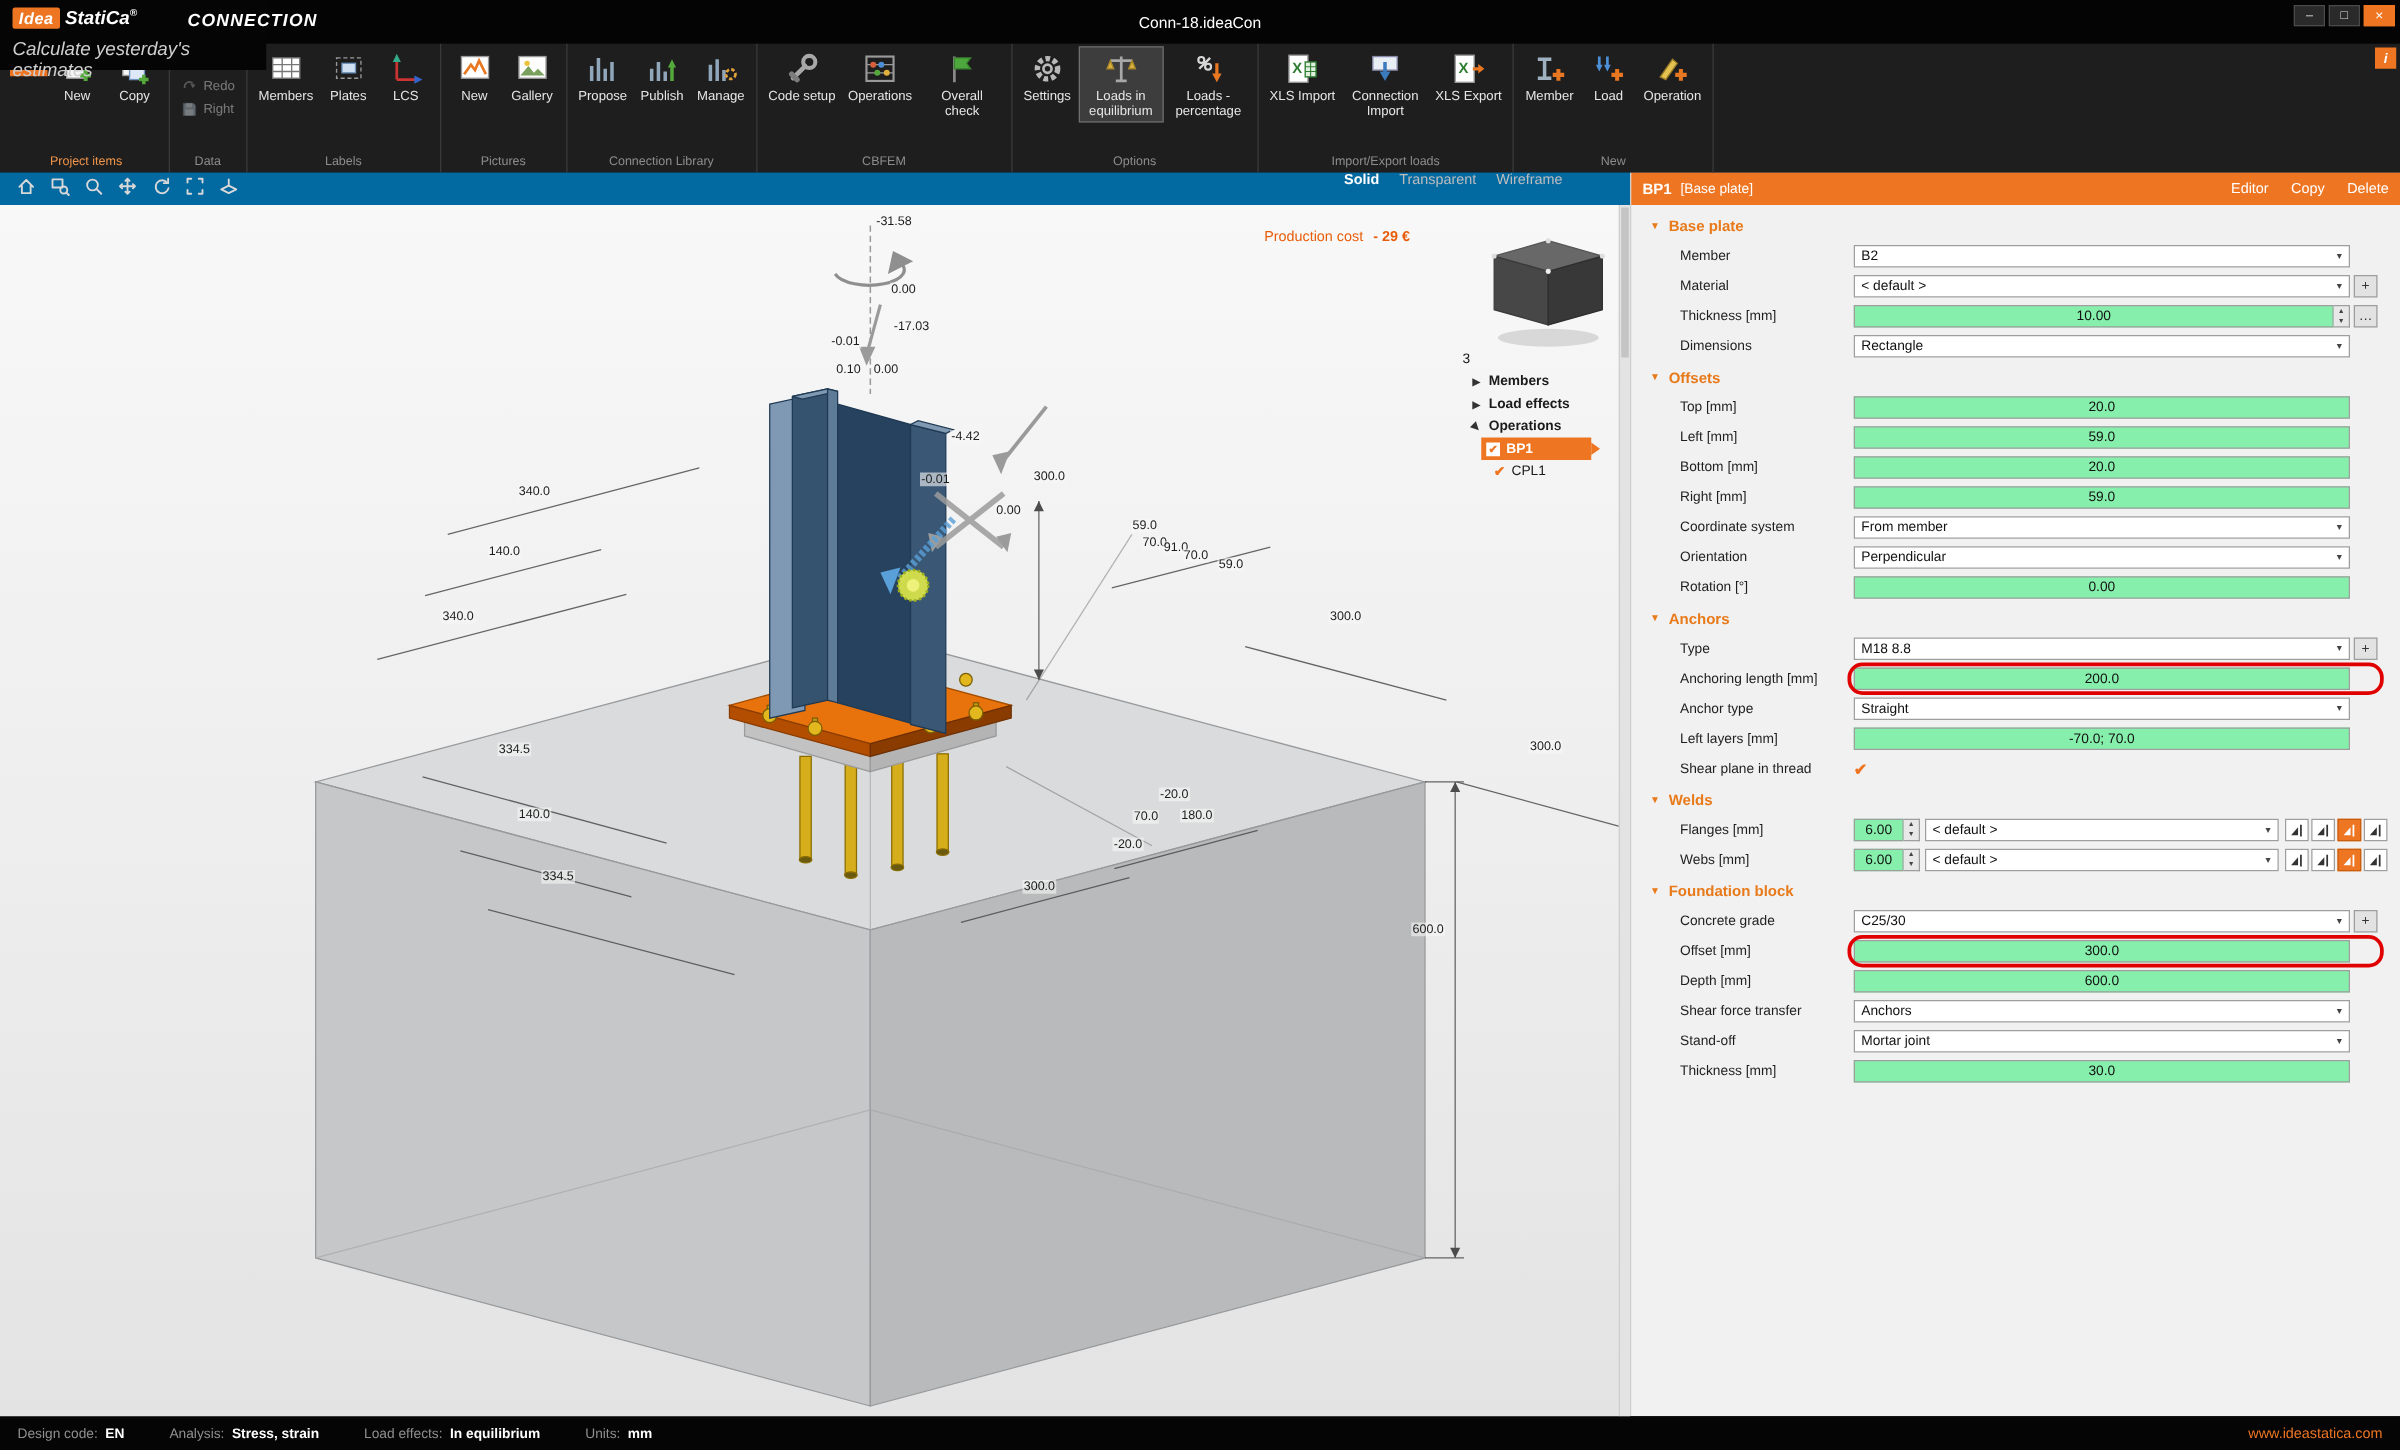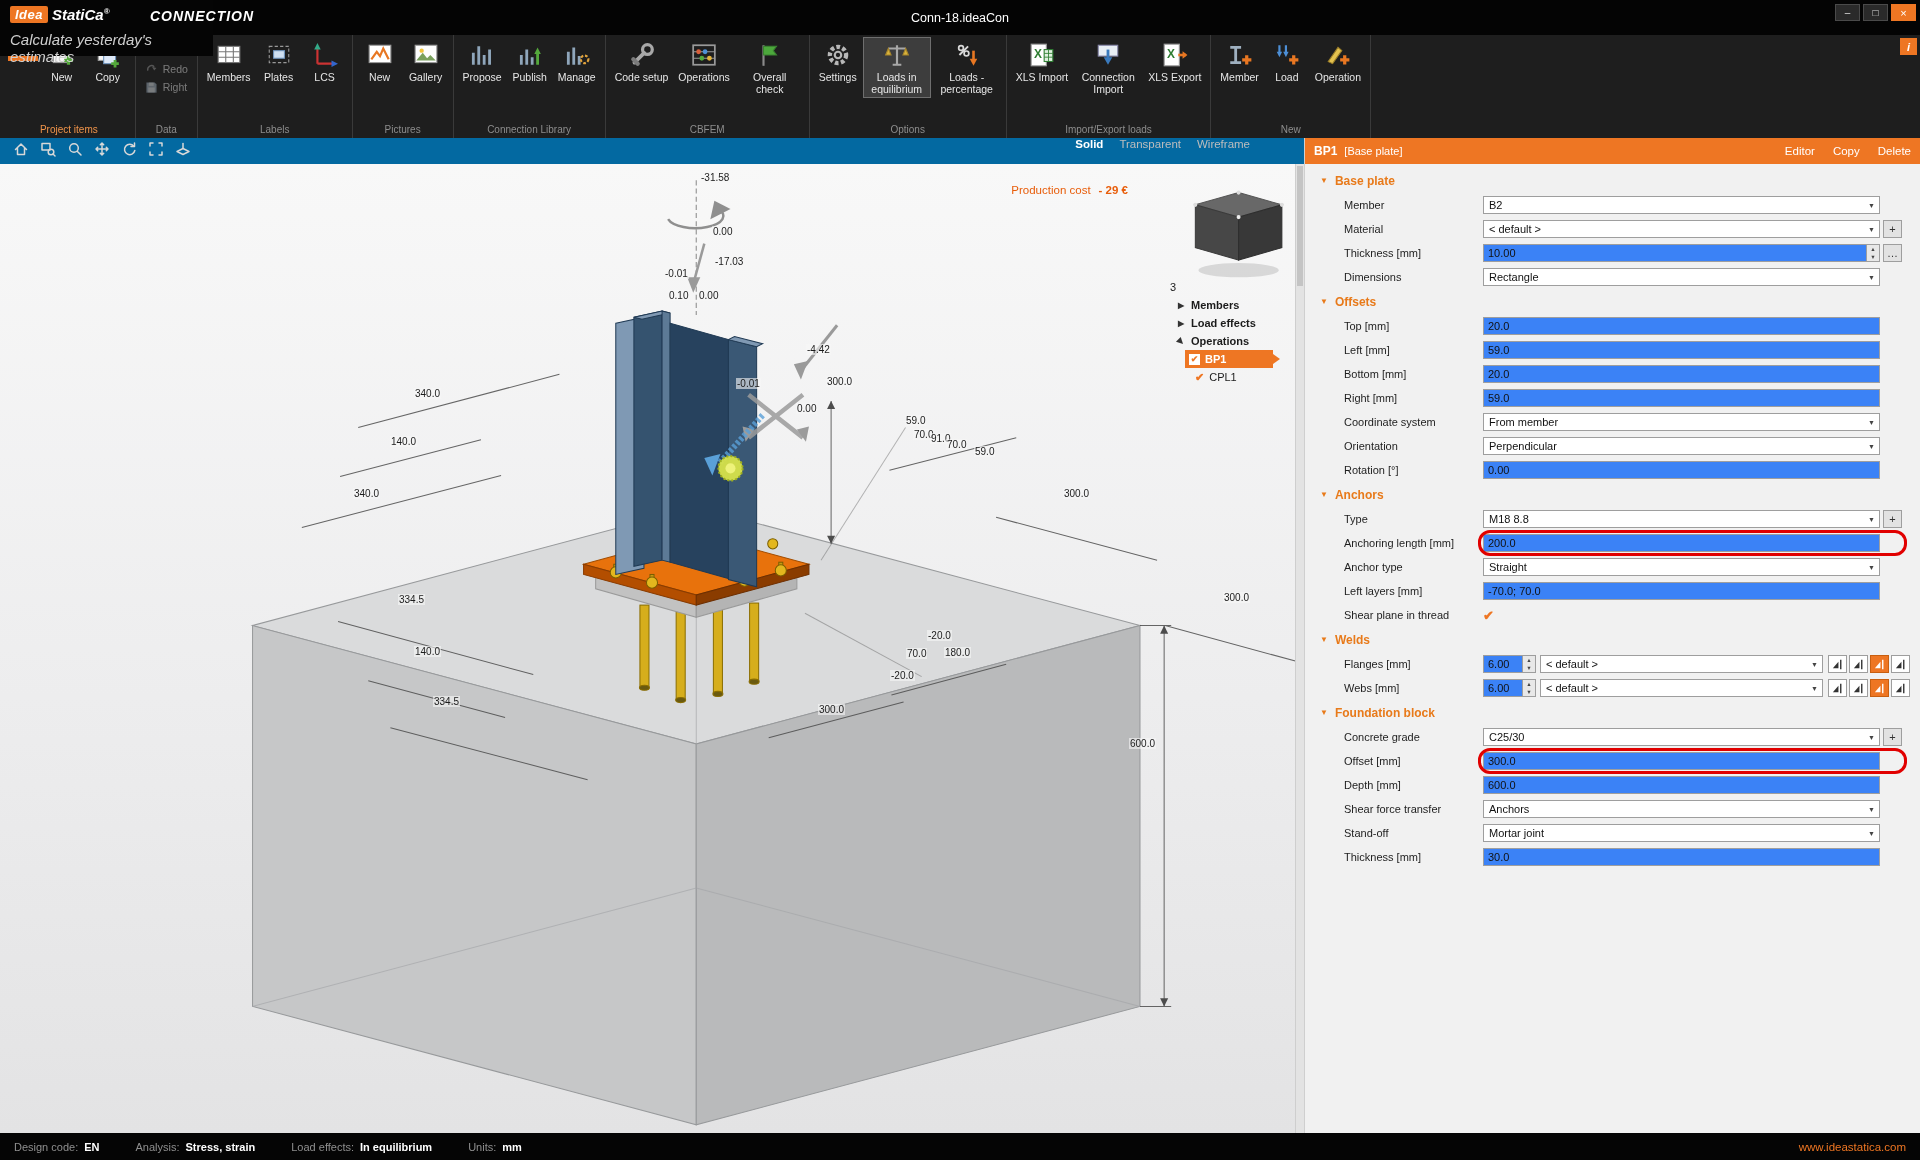--- a/index.html
+++ b/index.html
@@ -86,21 +86,21 @@
 .panel-title{color:#fff;font-weight:bold;font-size:12px;}
 .panel-subtitle{color:#fff;font-size:11px;}
 .panel-actions{margin-left:auto;display:flex;gap:18px;}
 .panel-action{color:#fff;font-size:11.5px;cursor:pointer;}
 .panel-body{flex:1;overflow:hidden;padding:4px 8px 0 0;}
 .psec{display:flex;align-items:center;gap:7px;height:25px;padding-left:15px;color:#e87a1a;font-weight:bold;font-size:12px;cursor:pointer;}
 .psec-arr{font-size:8px;}
 .prow{display:flex;align-items:center;height:24px;padding-right:2px;}
 .plabel{width:178px;padding-left:39px;font-size:11px;color:#1e1e1e;flex:none;white-space:nowrap;overflow:hidden;}
 .pctrl{flex:1;display:flex;align-items:center;height:18px;position:relative;min-width:0;}
-.fld{flex:1;height:18px;border:1px solid #9e9e9e;background:#3b82f6;font-size:11px;padding:0 4px;font-family:inherit;min-width:0;outline:none;color:#111;}
+.fld{flex:1;height:18px;border:1px solid #9e9e9e;background:#86efac;font-size:11px;padding:0 4px;font-family:inherit;min-width:0;outline:none;color:#111;text-align:center;}
 .dd{flex:1;height:18px;border:1px solid #9e9e9e;background:#fff;display:flex;align-items:center;padding:0 4px 0 5px;font-size:11px;cursor:pointer;min-width:0;color:#111;}
 .dd-val{flex:1;white-space:nowrap;overflow:hidden;}
 .dd-arr{font-size:7px;color:#444;flex:none;}
 .pextra{width:30px;flex:none;display:flex;justify-content:flex-start;padding-left:3px;gap:2px;}
 .xbtn{width:19px;height:18px;border:1px solid #9e9e9e;background:#e2e2e2;display:flex;align-items:center;justify-content:center;font-size:11px;color:#333;cursor:pointer;}
 .spin{width:13px;height:18px;display:flex;flex-direction:column;border:1px solid #9e9e9e;border-left:none;background:#e8e8e8;flex:none;}
 .spin span{flex:1;font-size:5.5px;line-height:8px;text-align:center;color:#444;cursor:pointer;}
 .chk{color:#ee7623;font-size:13px;font-weight:bold;}
 .oval::after{content:'';position:absolute;left:-5px;right:-27px;top:-4px;bottom:-4px;border:3px solid #e10000;border-radius:12px;pointer-events:none;z-index:3;}
 .wnum{flex:none;width:40px;}
@@ -543,21 +543,21 @@
           </g>
         </svg>
 
         <div class="dimlayer">
             <span class="dim" style="left: 700px; top: 8px;">-31.58</span>
             <span class="dim" style="left: 712px; top: 62px;">0.00</span>
             <span class="dim" style="left: 714px; top: 92px;">-17.03</span>
             <span class="dim" style="left: 664px; top: 104px;">-0.01</span>
             <span class="dim" style="left: 668px; top: 126px;">0.10</span>
             <span class="dim" style="left: 698px; top: 126px;">0.00</span>
-            <span class="dim" style="left: 806px; top: 180px;">-4.42</span>
+            <span class="dim" style="left: 760px; top: 180px;">-4.42</span>
             <span class="dim" style="left: 736px; top: 214px;">-0.01</span>
             <span class="dim" style="left: 826px; top: 212px;">300.0</span>
             <span class="dim" style="left: 796px; top: 239px;">0.00</span>
             <span class="dim" style="left: 414px; top: 224px;">340.0</span>
             <span class="dim" style="left: 390px; top: 272px;">140.0</span>
             <span class="dim" style="left: 353px; top: 324px;">340.0</span>
             <span class="dim" style="left: 905px; top: 251px;">59.0</span>
             <span class="dim" style="left: 913px; top: 265px;">70.0</span>
             <span class="dim" style="left: 930px; top: 269px;">91.0</span>
             <span class="dim" style="left: 946px; top: 275px;">70.0</span>

